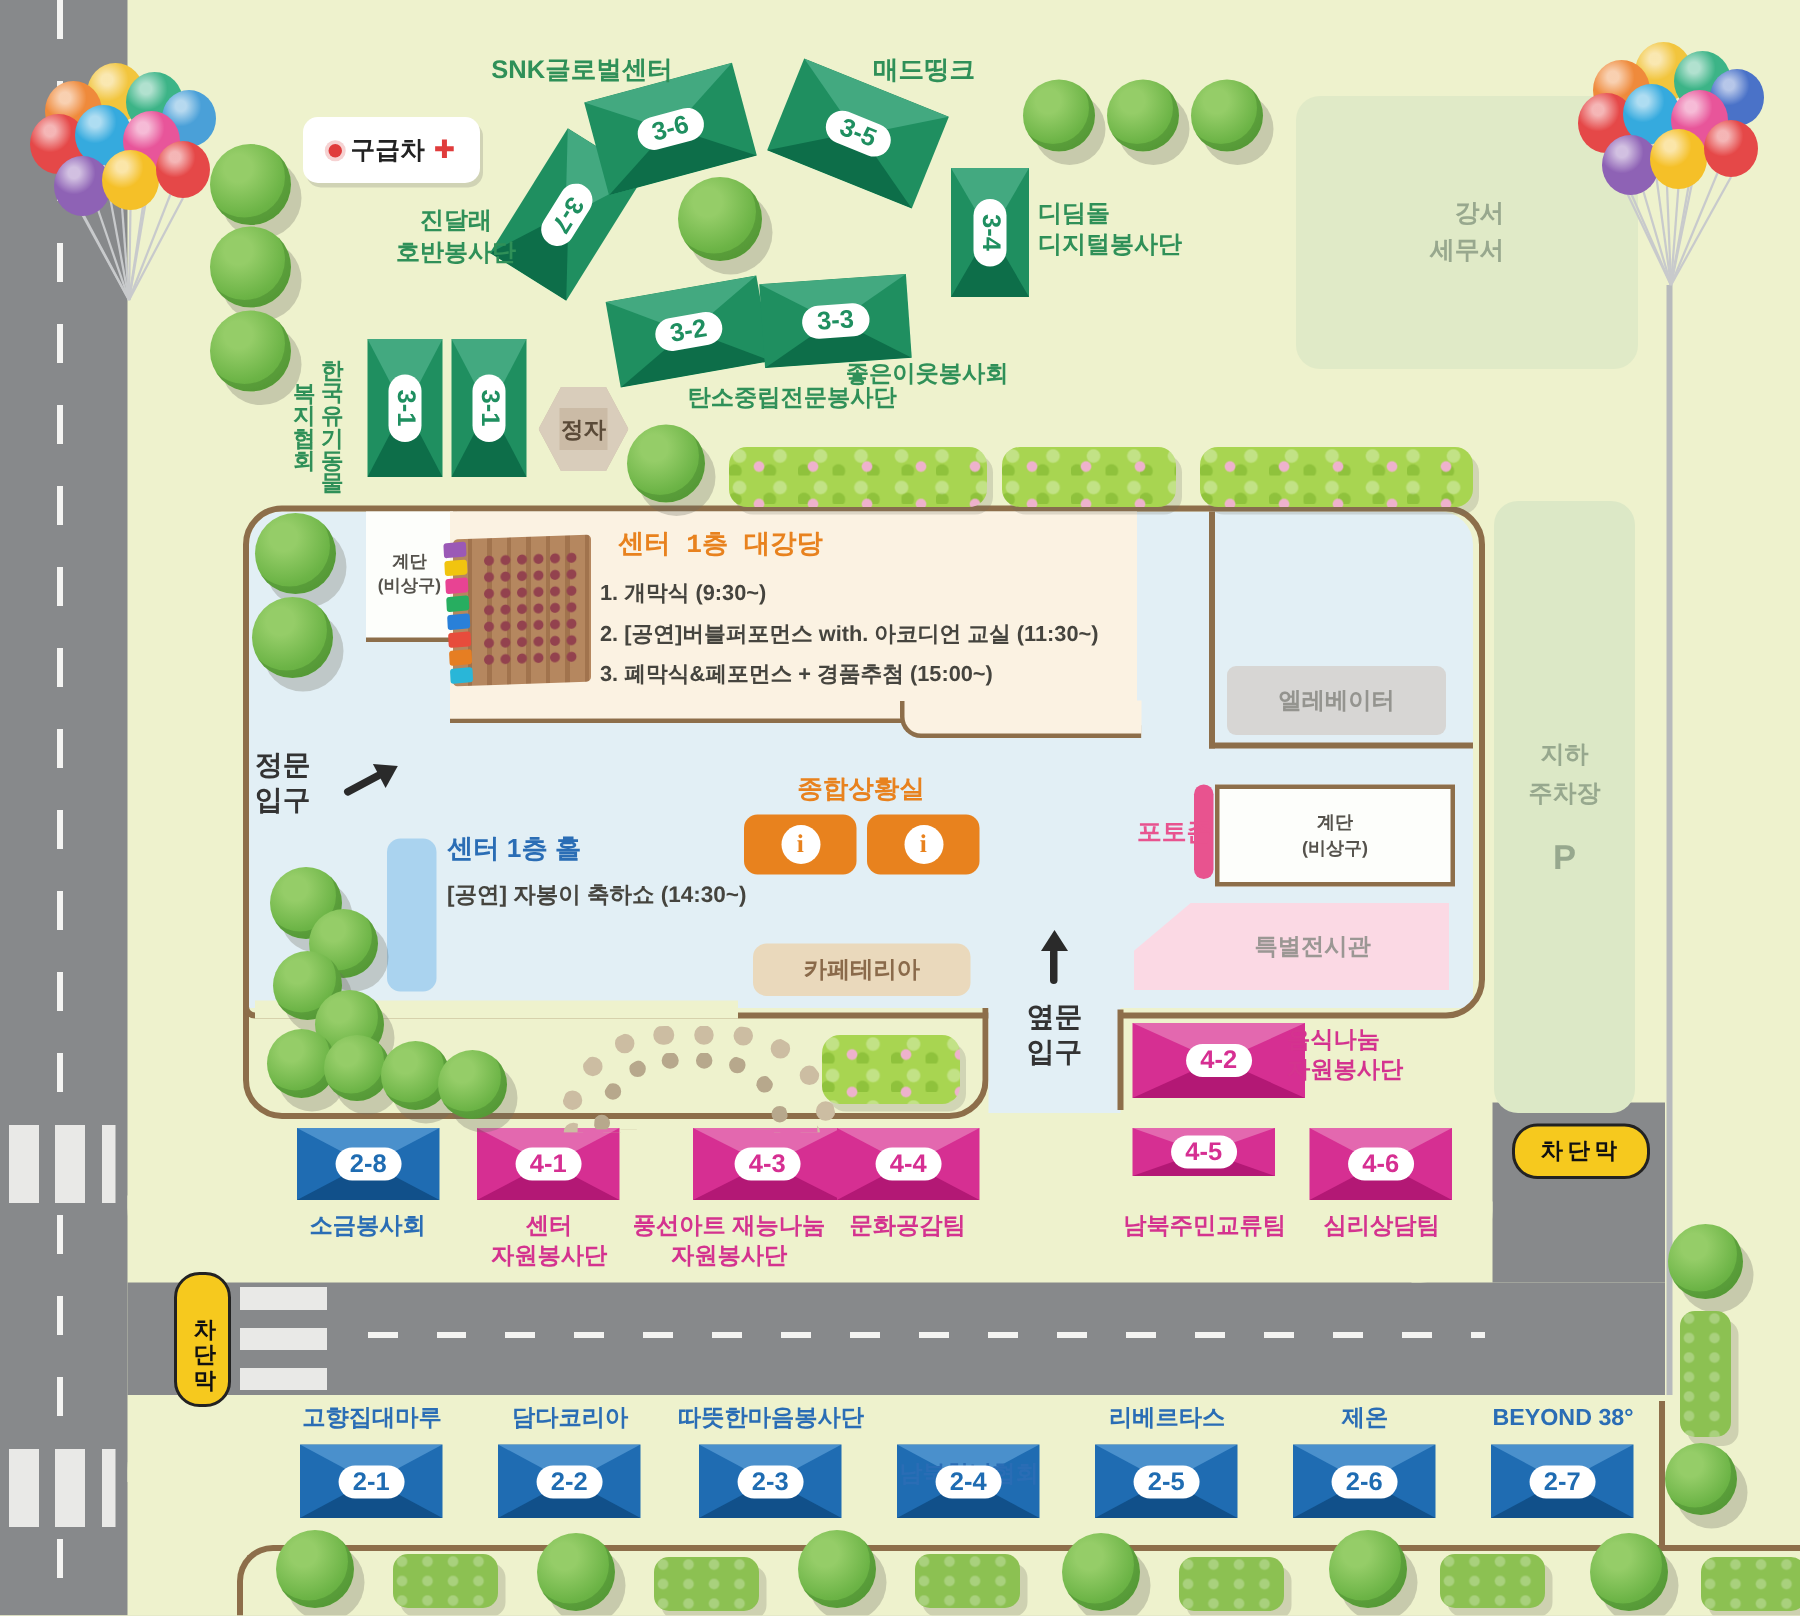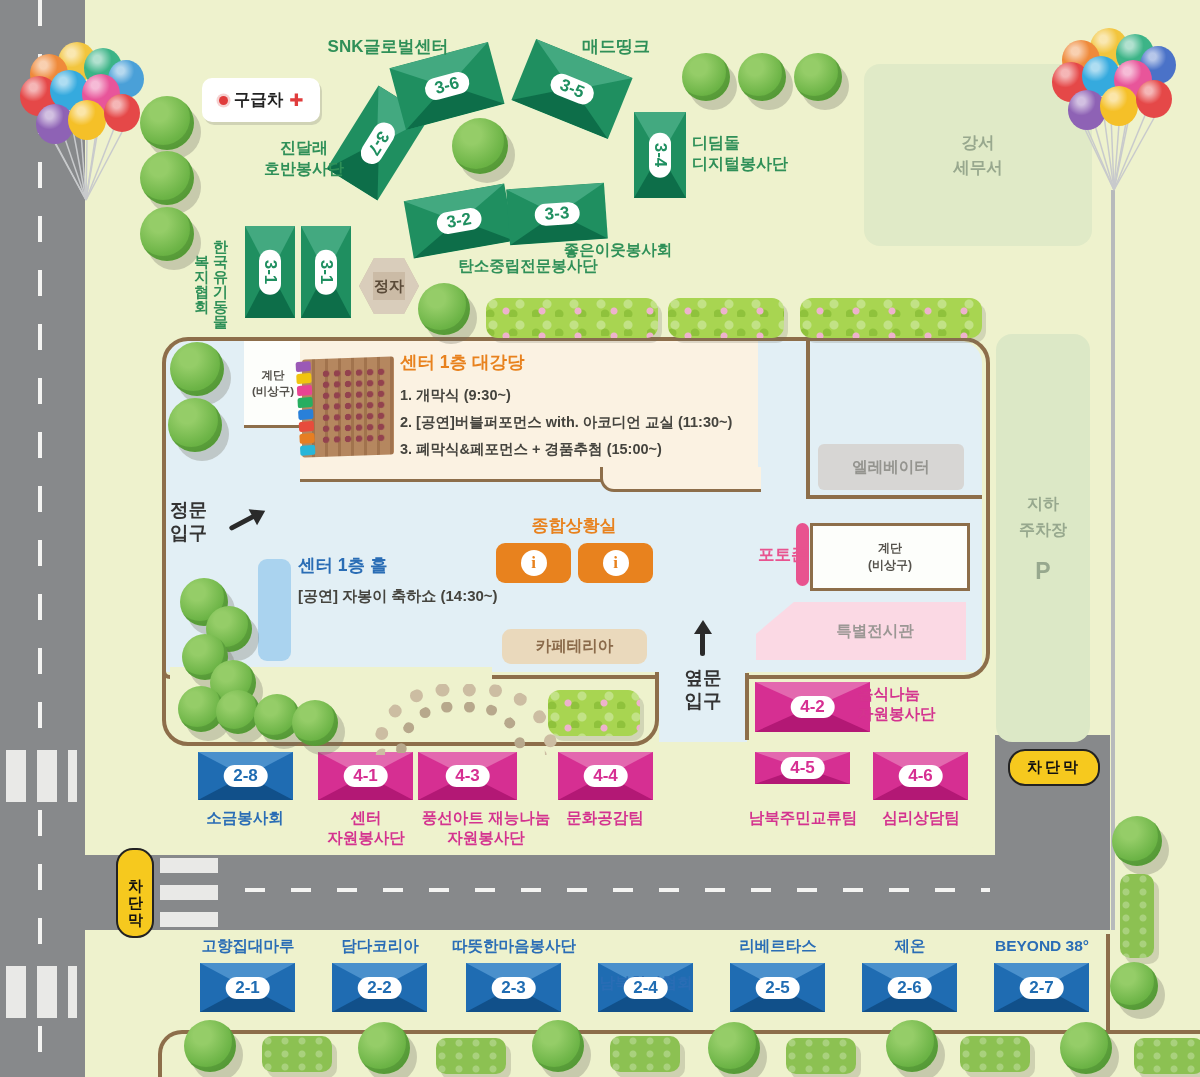--- a/index.html
+++ b/index.html
@@ -89,21 +89,21 @@
   <div class="patch" style="left:85px;top:797px;width:55px;height:58px;border-bottom-left-radius:50px;"></div>
   <div class="patch" style="left:85px;top:930px;width:55px;height:58px;border-top-left-radius:50px;"></div>
   <div class="patch" style="left:941px;top:801px;width:54px;height:54px;border-bottom-right-radius:48px;"></div>
   <div class="dashv" style="left:38px;top:0;height:1077px;"></div>
   <div class="dashh" style="left:245px;top:888px;width:745px;"></div>
   <div class="cwv" style="left:6px;top:750px;width:71px;height:52px;"></div>
   <div class="cwv" style="left:6px;top:966px;width:71px;height:52px;"></div>
   <div class="cwh" style="left:160px;top:858px;width:58px;height:69px;"></div>
 
   <div class="zone" style="left:864px;top:64px;width:228px;height:182px;background:#e0eac7;border-radius:16px;">
-    <span class="pre" style="color:#98a88e;font-size:16.5px;text-align:center;line-height:1.5;">강서
+    <span class="pre" style="color:#98a88e;font-size:16.5px;text-align:right;line-height:1.5;">강서
 세무서</span>
   </div>
   <div class="zone" style="left:996px;top:334px;width:94px;height:408px;background:#dce8c6;border-radius:16px;flex-direction:column;">
     <span class="pre" style="color:#97a88e;font-size:16px;text-align:center;line-height:1.6;">지하
 주차장</span>
     <span style="color:#97a88e;font-size:23px;margin-top:16px;">P</span>
   </div>
 
   <div class="pole" style="left:1111px;top:190px;width:4px;height:740px;"></div>
 
@@ -130,21 +130,21 @@
         <span style="background:#f1c40f;"></span>
       <span style="background:#e84393;"></span>
         <span style="background:#27ae60;"></span>
       <span style="background:#2980d9;"></span>
         <span style="background:#e74c3c;"></span>
       <span style="background:#e67e22;"></span>
         <span style="background:#29b6d8;"></span>
     </span>
     <span class="seats"></span>
   </div>
-  <div class="abs" style="left:400px;top:350px;font-size:17.5px;font-weight:800;color:#e8821e;">센터 1층 대강당</div>
+  <div class="abs" style="left:412px;top:350px;font-size:17.5px;font-weight:800;color:#e8821e;font-family:Liberation Mono, monospace;">센터 1층 대강당</div>
   <div class="abs" style="left:400px;top:386px;font-size:14.5px;font-weight:700;color:#45443e;">1. 개막식 (9:30~)</div>
   <div class="abs" style="left:400px;top:413px;font-size:14.5px;font-weight:700;color:#45443e;">2. [공연]버블퍼포먼스 with. 아코디언 교실 (11:30~)</div>
   <div class="abs" style="left:400px;top:440px;font-size:14.5px;font-weight:700;color:#45443e;">3. 폐막식&amp;페포먼스 + 경품추첨 (15:00~)</div>
 
   <div class="zone" style="left:818px;top:444px;width:146px;height:46px;background:#d7d6d4;border-radius:6px;">
     <span style="color:#94948f;font-size:15.5px;">엘레베이터</span>
   </div>
   <div class="room" style="left:810px;top:523px;width:154px;height:62px;">
     <span class="pre" style="font-size:12px;font-weight:700;color:#55524c;text-align:center;line-height:1.4;">계단
 (비상구)</span>
@@ -225,21 +225,21 @@
   <div class="blabel lg" style="left:438px;top:256px;width:180px;font-size:15.5px;">탄소중립전문봉사단</div>
   <div class="blabel lg vtext" style="left:192px;top:218px;height:112px;font-size:15px;line-height:1.25;">한국유기동물
 복지협회</div>
 
   <div class="booth bp4" style="left:755px;top:682px;width:95px;height:50px;padding-left:20px;">
     <span class="pill">4-2</span>
     </div>
   <div class="booth bp4" style="left:318px;top:752px;width:95px;height:48px;">
     <span class="pill">4-1</span>
     </div>
-  <div class="booth bp4" style="left:418px;top:752px;width:99px;height:48px;">
+  <div class="booth bp4" style="left:462px;top:752px;width:99px;height:48px;">
     <span class="pill">4-3</span>
     </div>
   <div class="booth bp4" style="left:558px;top:752px;width:95px;height:48px;">
     <span class="pill">4-4</span>
     </div>
   <div class="booth bp4" style="left:755px;top:752px;width:95px;height:32px;text-align:right;">
     <span class="pill">4-5</span>
     </div>
   <div class="booth bp4" style="left:873px;top:752px;width:95px;height:48px;">
     <span class="pill">4-6</span>

